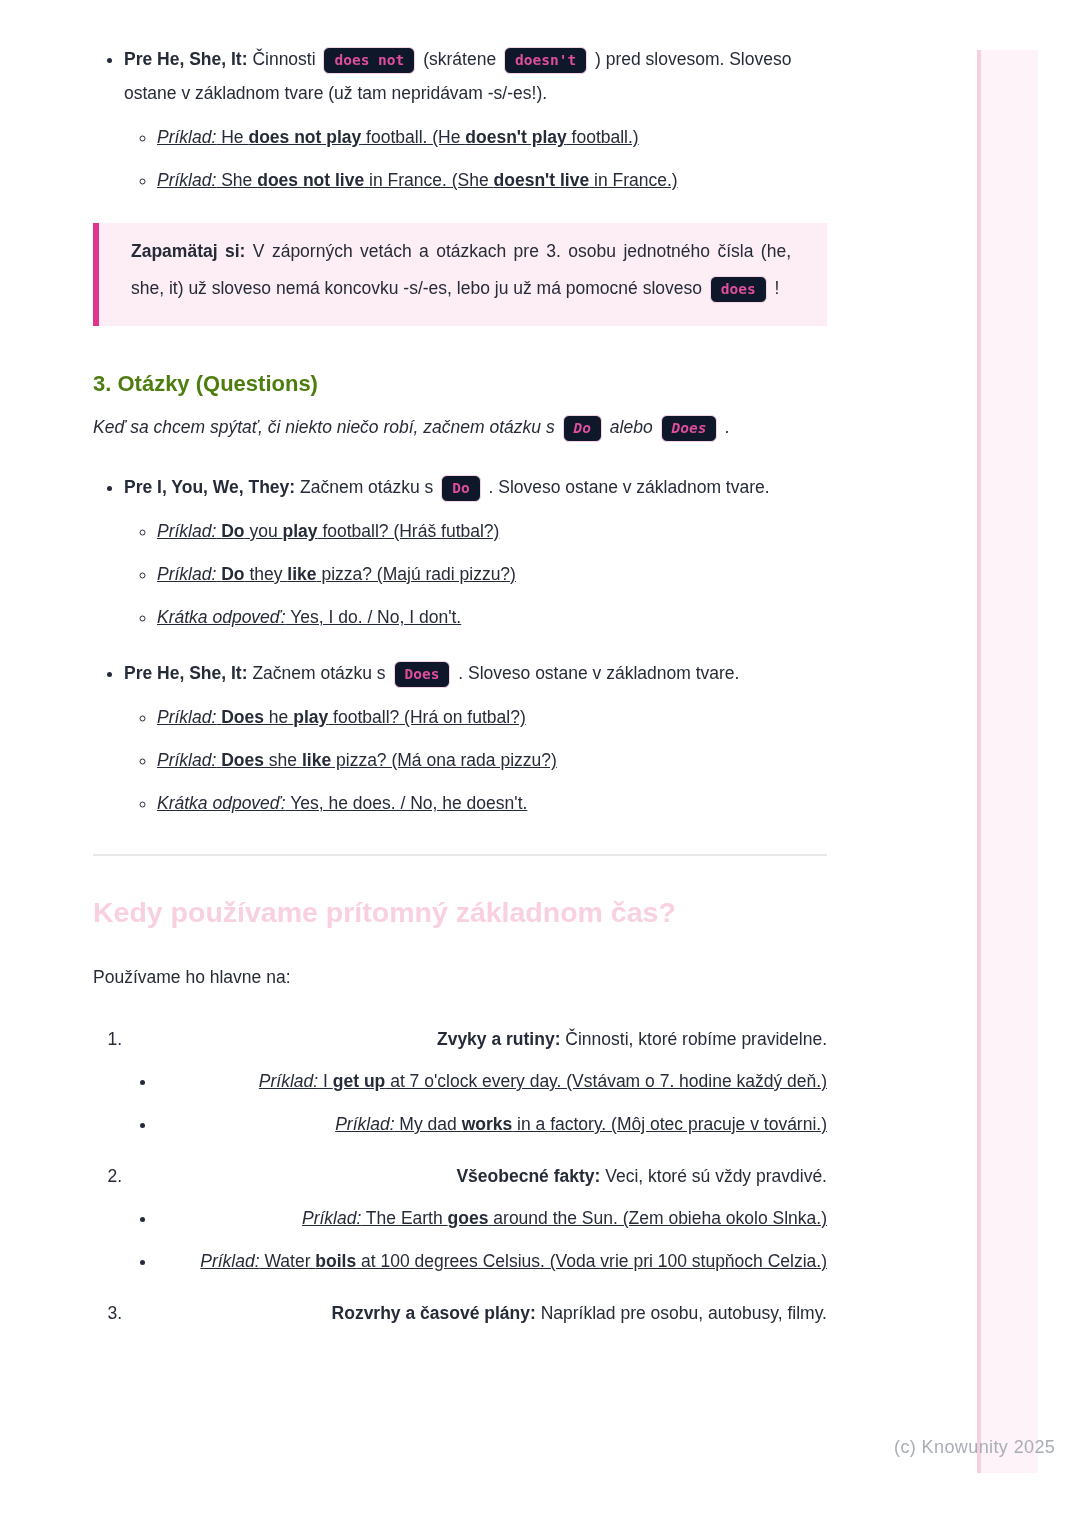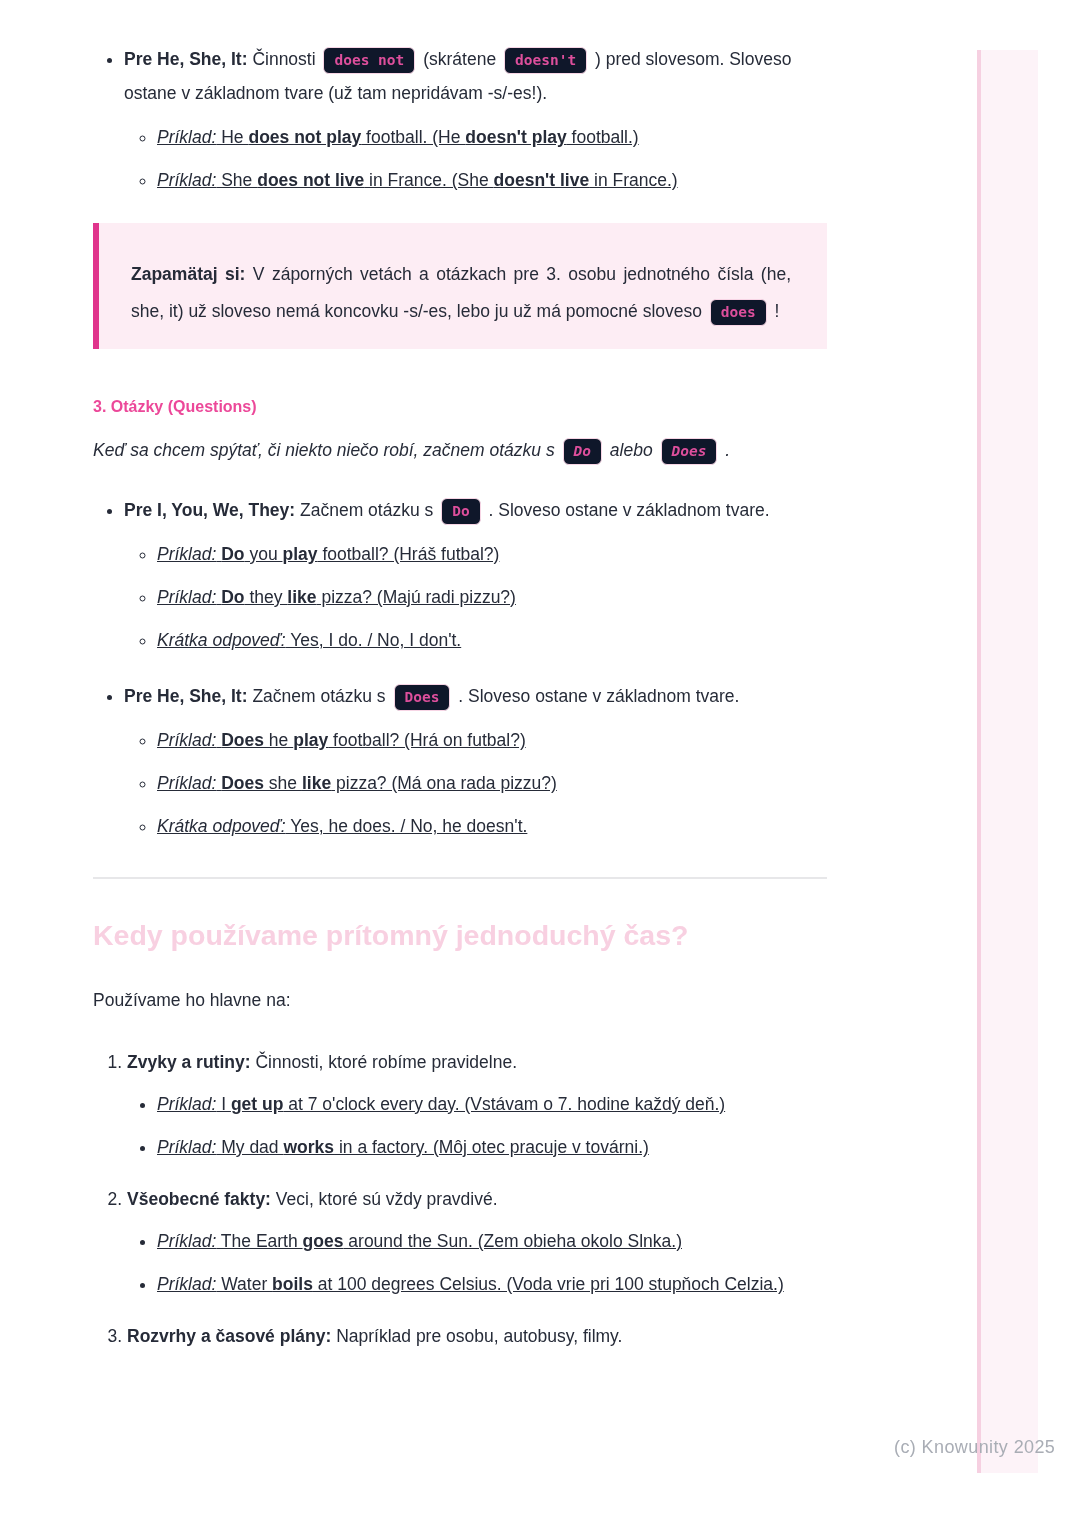--- a/index.html
+++ b/index.html
@@ -15,21 +15,21 @@
   .content {
     position:absolute; left:93px; top:42px; width:734px;
     font-size:17.5px; line-height:34px;
   }
 
   
   ul.main-list { list-style:disc; padding-left:31px; }
   ul.main-list > li { margin-bottom:10px; }
   ul.sub-list { list-style:circle; padding-left:33px; margin-top:10px; }
   ul.sub-list > li { margin-bottom:9px;text-decoration:underline; }
-  ol.usage-list { list-style:decimal; padding-left:34px; margin-top:28px; }
+  ol.usage-list { list-style:decimal; padding-left:34px; margin-top:28px;text-align:right; }
   ol.usage-list > li { margin-bottom:18px; }
   ol.usage-list ul.sub-list { list-style:disc; padding-left:30px; margin-top:8px; }
 
   
   .seg { }
   .seg-b { font-weight:700; }
   .seg-i { font-style:italic; }
   .seg-badge {
     display:inline-block;
     font-family:"DejaVu Sans Mono","Liberation Mono",monospace;
@@ -42,30 +42,30 @@
     padding:2px 10px 3px;
     margin:0 3px;
     vertical-align:baseline;
   }
 
   
   .callout {
     margin-top:26px;
     background:#fdedf4;
     border-left:6px solid #e0348c;
-    padding:33px 36px 19px 32px;
+    padding:10px 36px 19px 32px;
     text-align:justify;
     line-height:37px;
   }
 
   
   h3.section-heading {
     margin-top:44px;
-    font-size:16px; line-height:28px; font-weight:700;
-    color:#ec4899;
+    font-size:22px; line-height:28px; font-weight:700;
+    color:#4d7c0f;
   }
   h2.big-heading {
     margin-top:38px;
     font-size:28.5px; line-height:36px; font-weight:700;
     color:#f8d0e1;
   }
   .intro-para { margin-top:12px;font-style:italic; }
   .usage-intro { margin-top:30px; }
 
   .divider {
@@ -147,21 +147,21 @@
           </li>
           <li>
             <div class="li-text"><span class="seg seg-i">Krátka odpoveď:</span><span class="seg"> Yes, he does. / No, he doesn't.</span></div>
           </li>
         </ul>
       </li>
     </ul>
 
     <hr class="divider">
 
-    <h2 class="big-heading">Kedy používame prítomný jednoduchý čas?</h2>
+    <h2 class="big-heading">Kedy používame prítomný základnom čas?</h2>
 
     <p class="usage-intro">Používame ho hlavne na:</p>
 
     <ol class="usage-list">
       <li>
         <div class="li-text"><span class="seg seg-b">Zvyky a rutiny: </span><span class="seg">Činnosti, ktoré robíme pravidelne.</span></div>
         <ul class="sub-list">
           <li>
             <div class="li-text"><span class="seg seg-i">Príklad:</span><span class="seg"> I </span><span class="seg seg-b">get up</span><span class="seg"> at 7 o'clock every day. (Vstávam o 7. hodine každý deň.)</span></div>
           </li>

